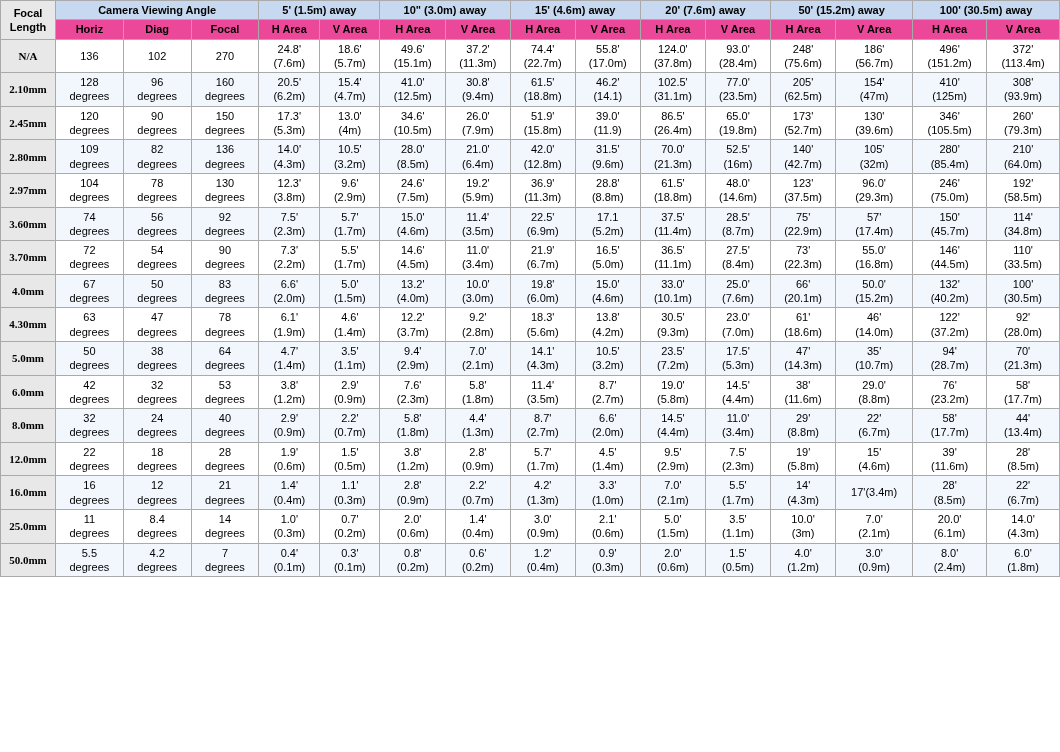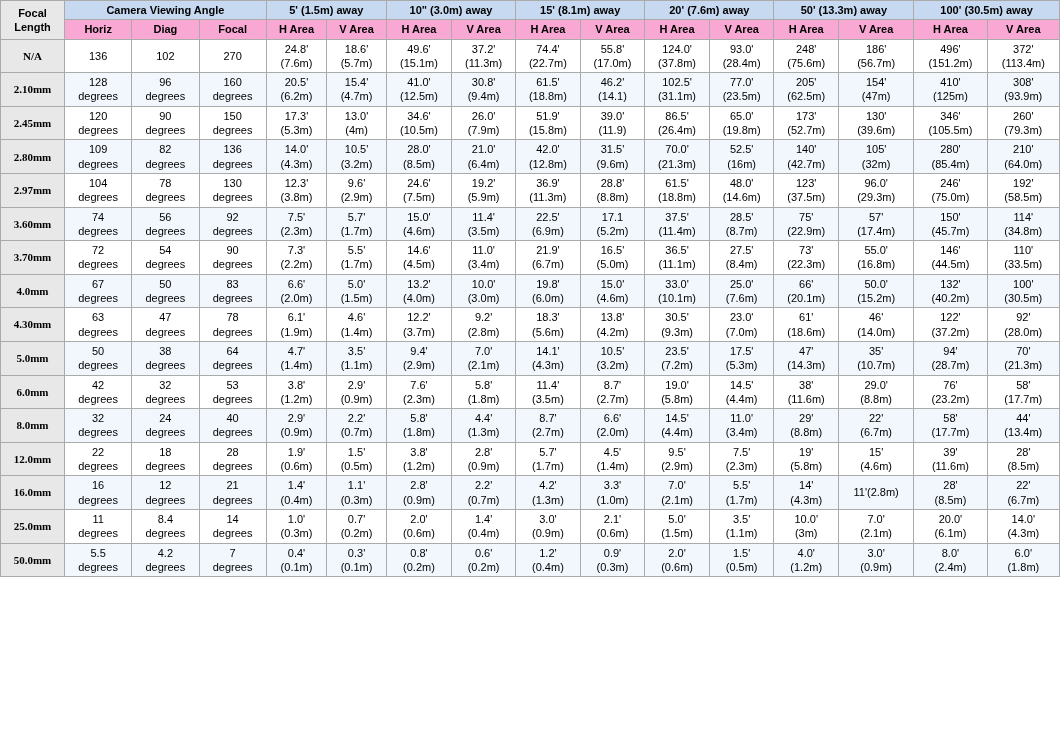--- a/index.html
+++ b/index.html
@@ -1,39 +1,39 @@
 <!DOCTYPE html>
 <html><head>
   <meta charset="utf-8">
   <style>
     * { box-sizing: border-box; margin: 0; padding: 0; }
     body { font-family: Arial, sans-serif; font-size: 11px; background: #fff; }
     table { border-collapse: collapse; width: 1060px; }
     th, td { border: 1px solid #aaa; text-align: center; padding: 2px 3px; line-height: 1.3; }
-    thead th { background: #f9a8d4; font-weight: bold; }
-    .col-focal { background: #e8e8e8; font-weight: bold; width: 64px; margin-left: 40px; }
+    thead th { background: #ec4899; font-weight: bold; }
+    .col-focal { background: #e8e8e8; font-weight: bold; width: 55px; margin-left: 40px; }
     .subheader { background: #dce6f1; }
     tr:nth-child(even) td { background: #f2f7fd; }
     tr:nth-child(odd) td { background: #ffffff; }
     td.col-focal { background: #e8e8e8 !important; font-family: Liberation Serif, serif; }
     .distance-header { background: #c6d9f1; margin-left: 24px; }
   </style>
 </head>
 <body>
 
 <table>
   <thead>
     <tr>
       <th rowspan="2" class="col-focal">Focal Length</th>
       <th colspan="3" class="distance-header">Camera Viewing Angle</th>
       <th colspan="2" class="distance-header">5' (1.5m) away</th>
       <th colspan="2" class="distance-header">10" (3.0m) away</th>
-      <th colspan="2" class="distance-header">15' (8.1m) away</th>
+      <th colspan="2" class="distance-header">15' (4.6m) away</th>
       <th colspan="2" class="distance-header">20' (7.6m) away</th>
-      <th colspan="2" class="distance-header">50' (13.3m) away</th>
+      <th colspan="2" class="distance-header">50' (15.2m) away</th>
       <th colspan="2" class="distance-header">100' (30.5m) away</th>
     </tr>
     <tr class="subheader">
       <th>Horiz</th>
       <th>Diag</th>
       <th>Focal</th>
       <th>H Area</th>
       <th>V Area</th>
       <th>H Area</th>
       <th>V Area</th>
@@ -289,21 +289,21 @@
         <td>21<br>degrees</td>
         <td>1.4'<br>(0.4m)</td>
         <td>1.1'<br>(0.3m)</td>
         <td>2.8'<br>(0.9m)</td>
         <td>2.2'<br>(0.7m)</td>
         <td>4.2'<br>(1.3m)</td>
         <td>3.3'<br>(1.0m)</td>
         <td>7.0'<br>(2.1m)</td>
         <td>5.5'<br>(1.7m)</td>
         <td>14'<br>(4.3m)</td>
-        <td>11'(2.8m)</td>
+        <td>17'(3.4m)</td>
         <td>28'<br>(8.5m)</td>
         <td>22'<br>(6.7m)</td>
       </tr>
       <tr>
         <td class="col-focal">25.0mm</td>
         <td>11<br>degrees</td>
         <td>8.4<br>degrees</td>
         <td>14<br>degrees</td>
         <td>1.0'<br>(0.3m)</td>
         <td>0.7'<br>(0.2m)</td>

